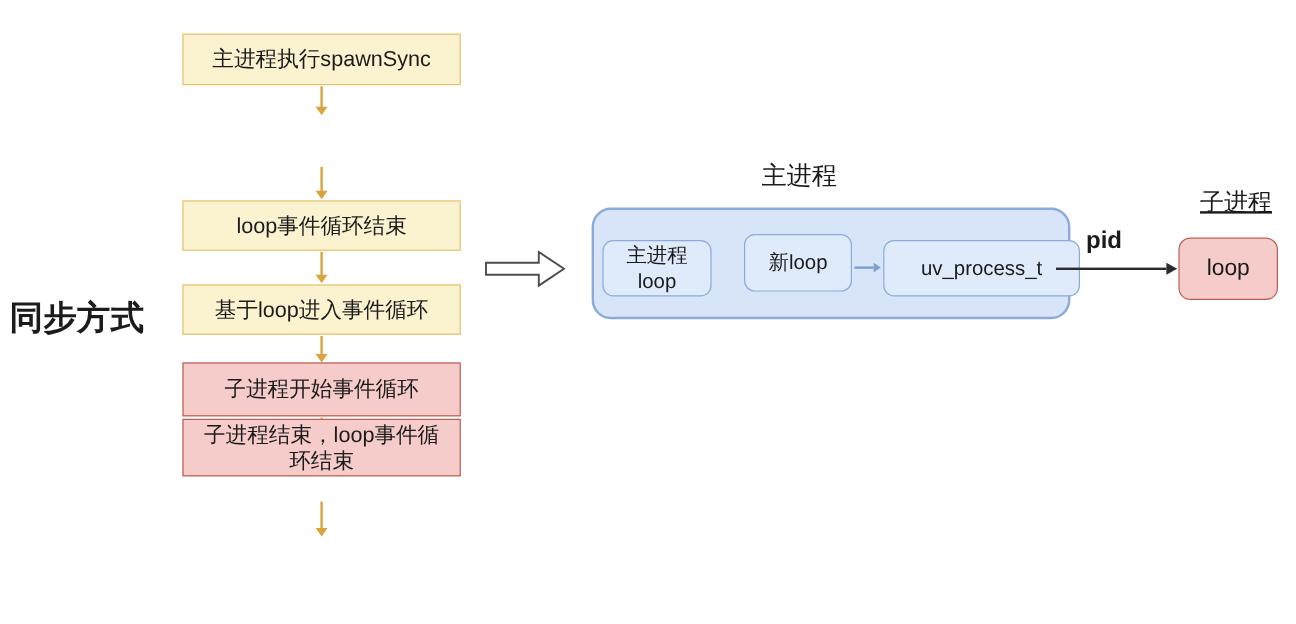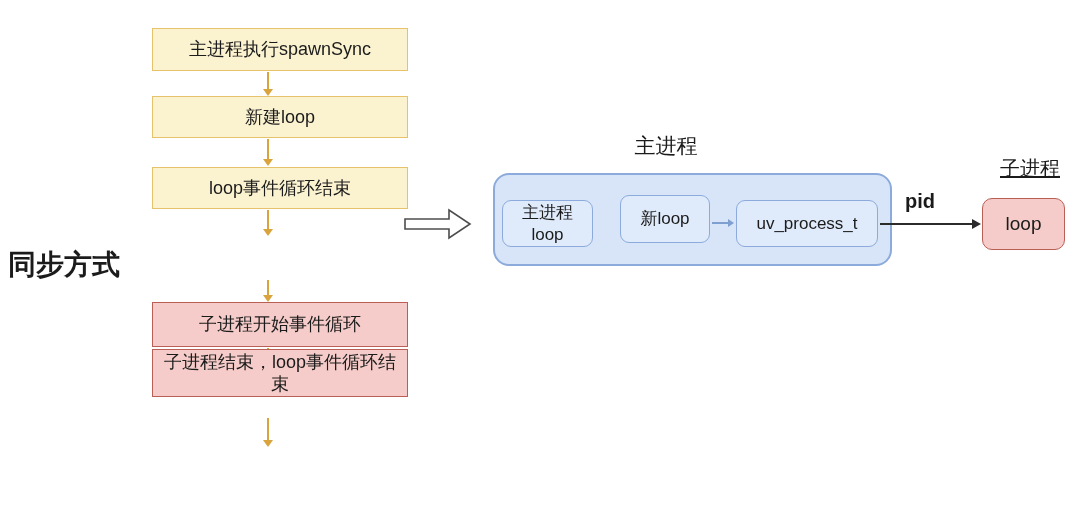--- a/index.html
+++ b/index.html
@@ -3,21 +3,21 @@
 <meta charset="utf-8">
 <style>
   html,body{margin:0;padding:0;background:#fff;}
   #canvas{
     position:relative;width:1080px;height:520px;background:#fff;overflow:hidden;
     font-family:"Liberation Sans","DejaVu Sans",sans-serif;
     color:var(--text,#1b1b1b);
   }
   
   .step{
-    position:absolute;left:152px;width:256px;box-sizing:border-box;
+    position:absolute;left:152px;width:232px;box-sizing:border-box;
     border-radius:0;display:flex;align-items:center;justify-content:center;
     text-align:center;font-size:18px;font-weight:500;line-height:1.25;
   }
   .yellow{background:var(--yellow-fill,#FBF2D0);border:1.6px solid var(--yellow-border,#E5C26B);}
   .red{background:var(--red-fill,#F5CCC9);border:1.6px solid var(--red-border,#BA5F55);}
   #s1{top:28px;height:43px}
   #s2{top:96px;height:42px}
   #s3{top:167px;height:42px}
   #s4{top:237px;height:42px}
   #s5{top:302px;height:45px}
@@ -46,21 +46,21 @@
     font-size:21px;font-weight:500;}
   #container{position:absolute;left:493px;top:173px;width:399px;height:93px;box-sizing:border-box;
     background:var(--blue-container-fill,#D8E5F8);border:2px solid var(--blue-border,#8CABDC);
     border-radius:16px;}
   .bluebox{position:absolute;box-sizing:border-box;
     background:var(--blue-box-fill,#DFEAFA);border:1.6px solid var(--blue-border,#8CABDC);
     border-radius:9px;display:flex;flex-direction:column;align-items:center;justify-content:center;
     text-align:center;font-size:17px;font-weight:500;line-height:1.25;}
   #ib1{left:502px;top:200px;width:91px;height:47px;}
   #ib2{left:620px;top:195px;width:90px;height:48px;}
-  #ib3{left:736px;top:200px;width:142px;height:47px;}
+  #ib3{left:736px;top:200px;width:164px;height:47px;}
   
   .harrow{position:absolute;height:2px;}
   .harrow::after{content:"";position:absolute;width:0;height:0;top:50%;transform:translateY(-50%);}
   #ba{left:712px;top:222px;width:16px;background:var(--blue-arrow,#7E9FD0);}
   #ba::after{right:-6px;border-top:4px solid transparent;border-bottom:4px solid transparent;
     border-left:6px solid var(--blue-arrow,#7E9FD0);}
   #ka{left:880px;top:223px;width:92px;background:var(--black-arrow,#2b2b2b);}
   #ka::after{right:-9px;border-top:5px solid transparent;border-bottom:5px solid transparent;
     border-left:9px solid var(--black-arrow,#2b2b2b);}
   #pid{position:absolute;left:905px;top:190px;width:55px;
@@ -74,24 +74,24 @@
 </style>
 </head>
 <body>
 
 <div id="canvas">
 
   <div id="sync">同步方式</div>
 
   <div class="step yellow" id="s1">主进程执行spawnSync</div>
   <div class="varrow" id="a1"></div>
-  <div class="step yellow" id="s2">新建loop</div>
   <div class="varrow" id="a2"></div>
   <div class="step yellow" id="s3">loop事件循环结束</div>
   <div class="varrow" id="a3"></div>
+  <div class="step yellow" id="s4">基于loop进入事件循环</div>
   <div class="varrow" id="a4"></div>
   <div class="step red" id="s5">子进程开始事件循环</div>
   <div class="varrow" id="a5"></div>
   <div class="step red" id="s6">子进程结束，loop事件循环结束</div>
   <div class="varrow" id="a6"></div>
 
   <svg id="bigarrow" width="70" height="34" viewBox="0 0 70 34">
     <polygon points="2,12 46,12 46,3 67,17 46,31 46,22 2,22" fill="#ffffff" stroke="#4d4d4d" stroke-width="1.6" stroke-linejoin="miter"></polygon>
   </svg>
 

